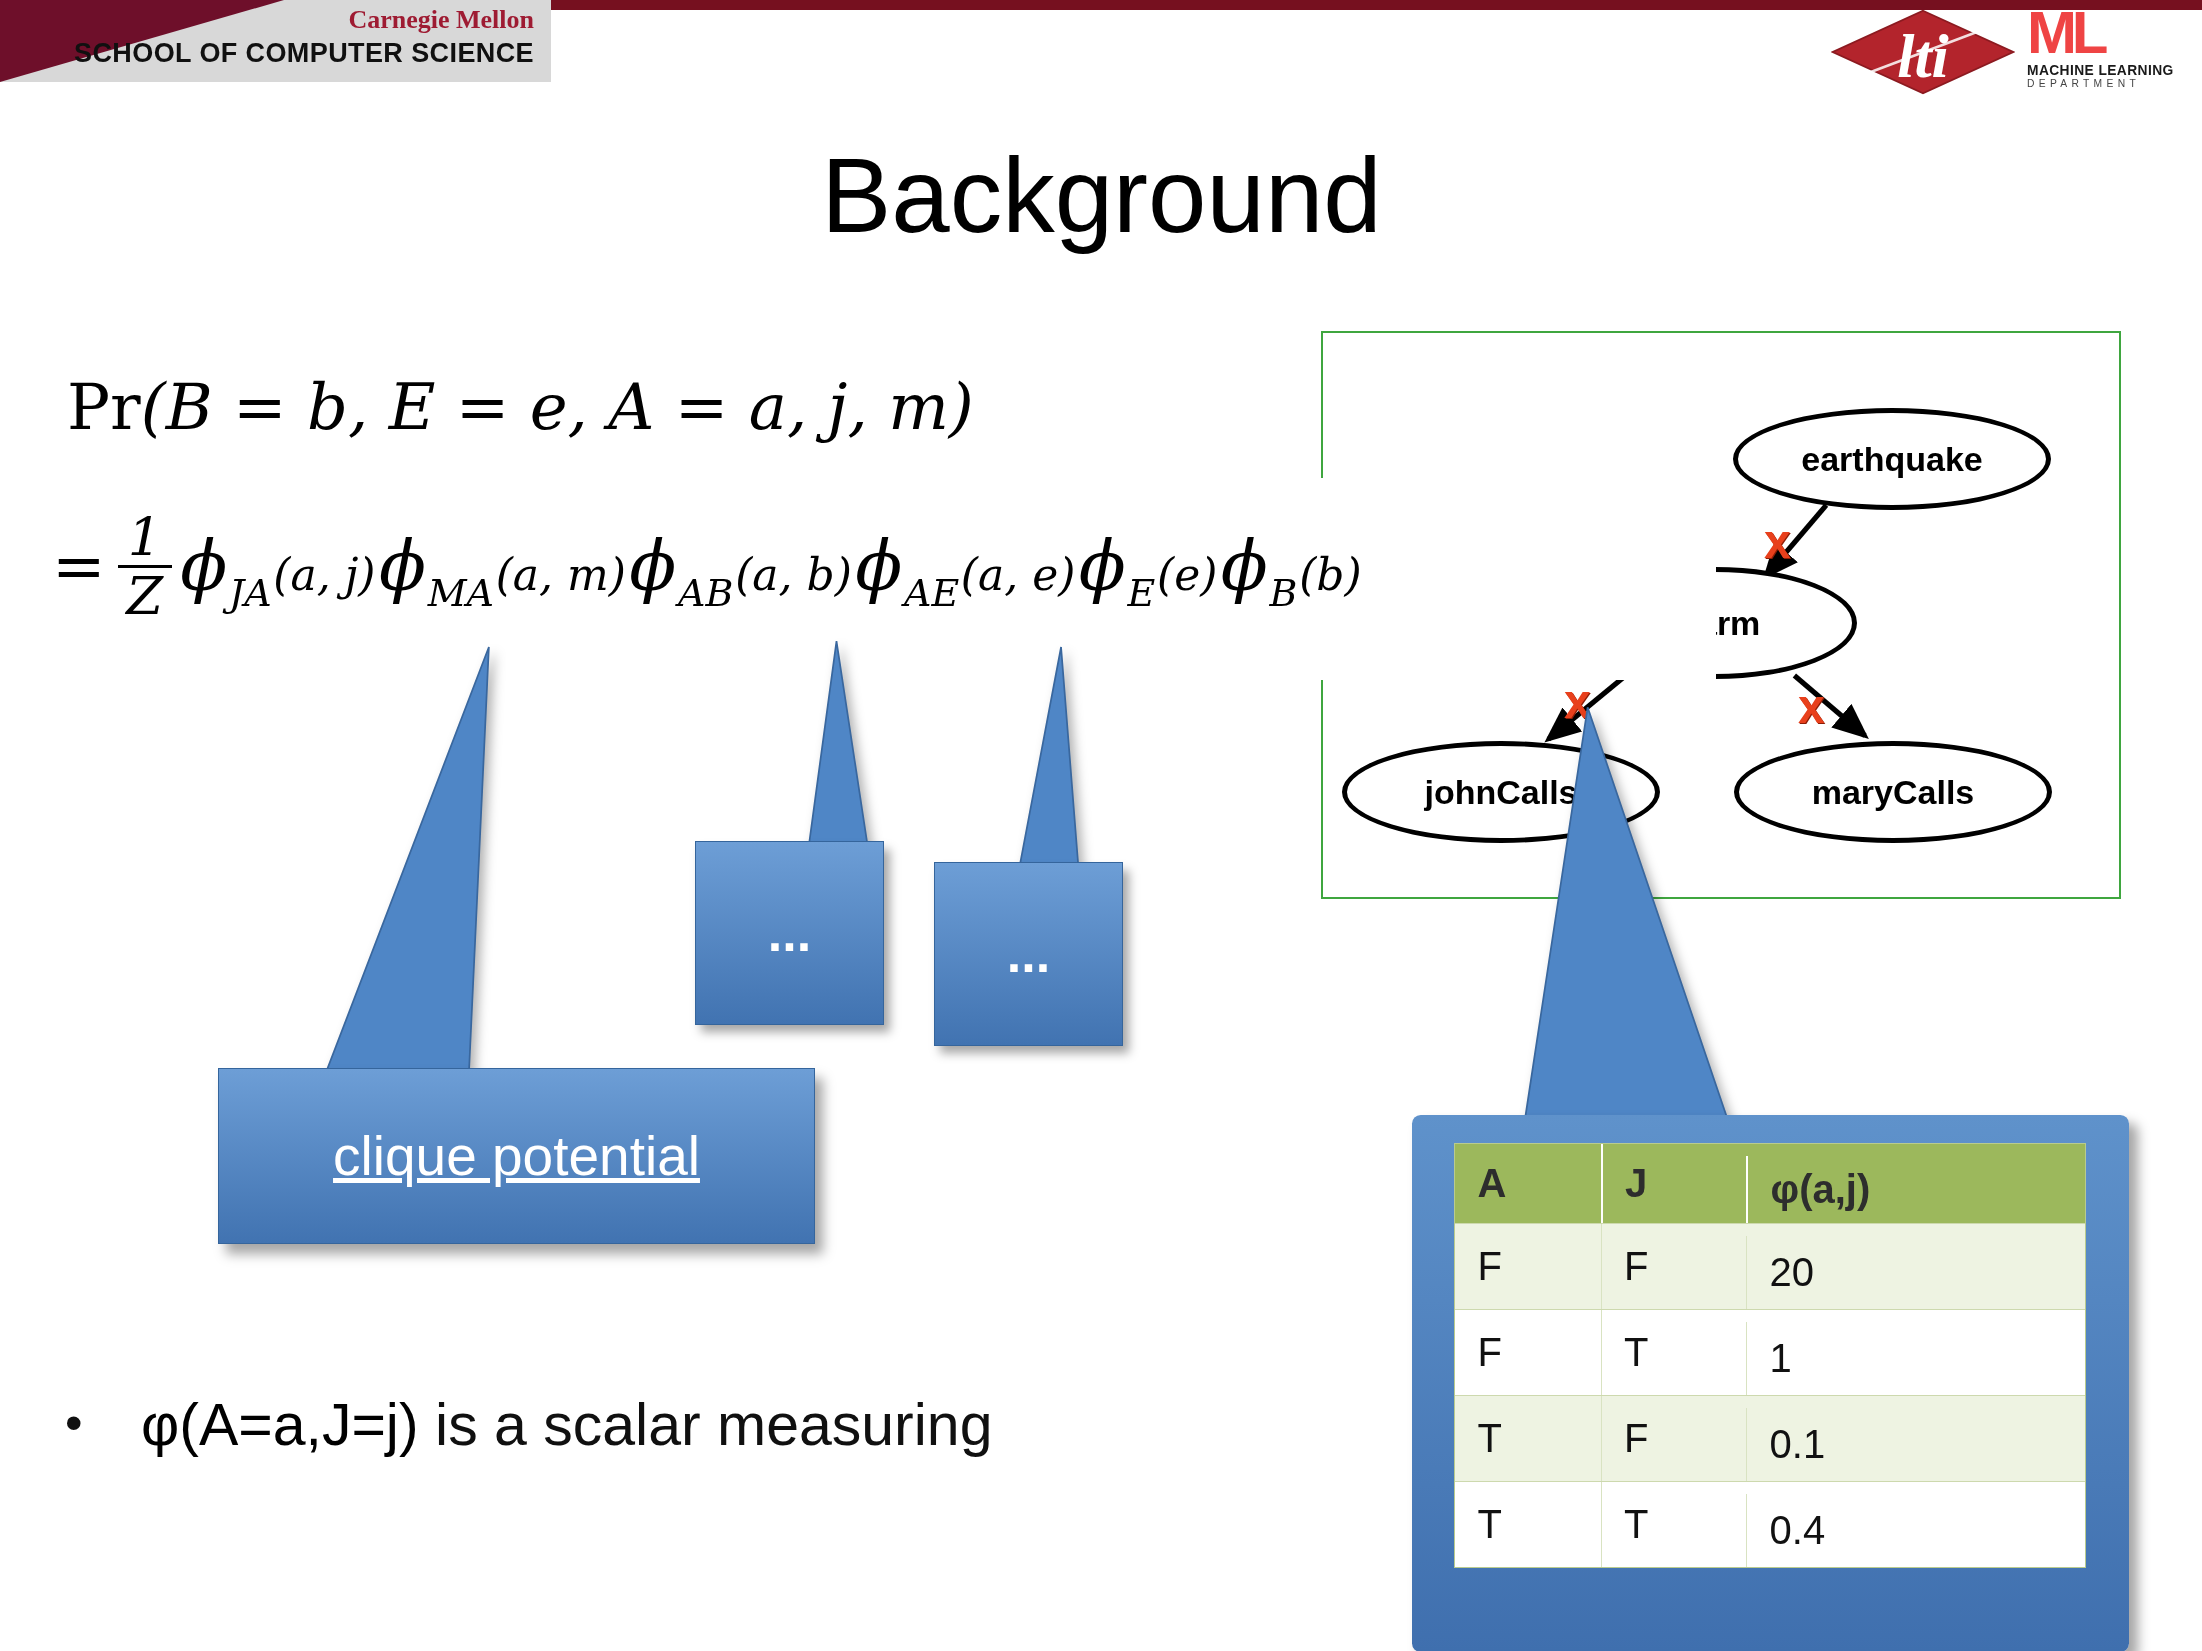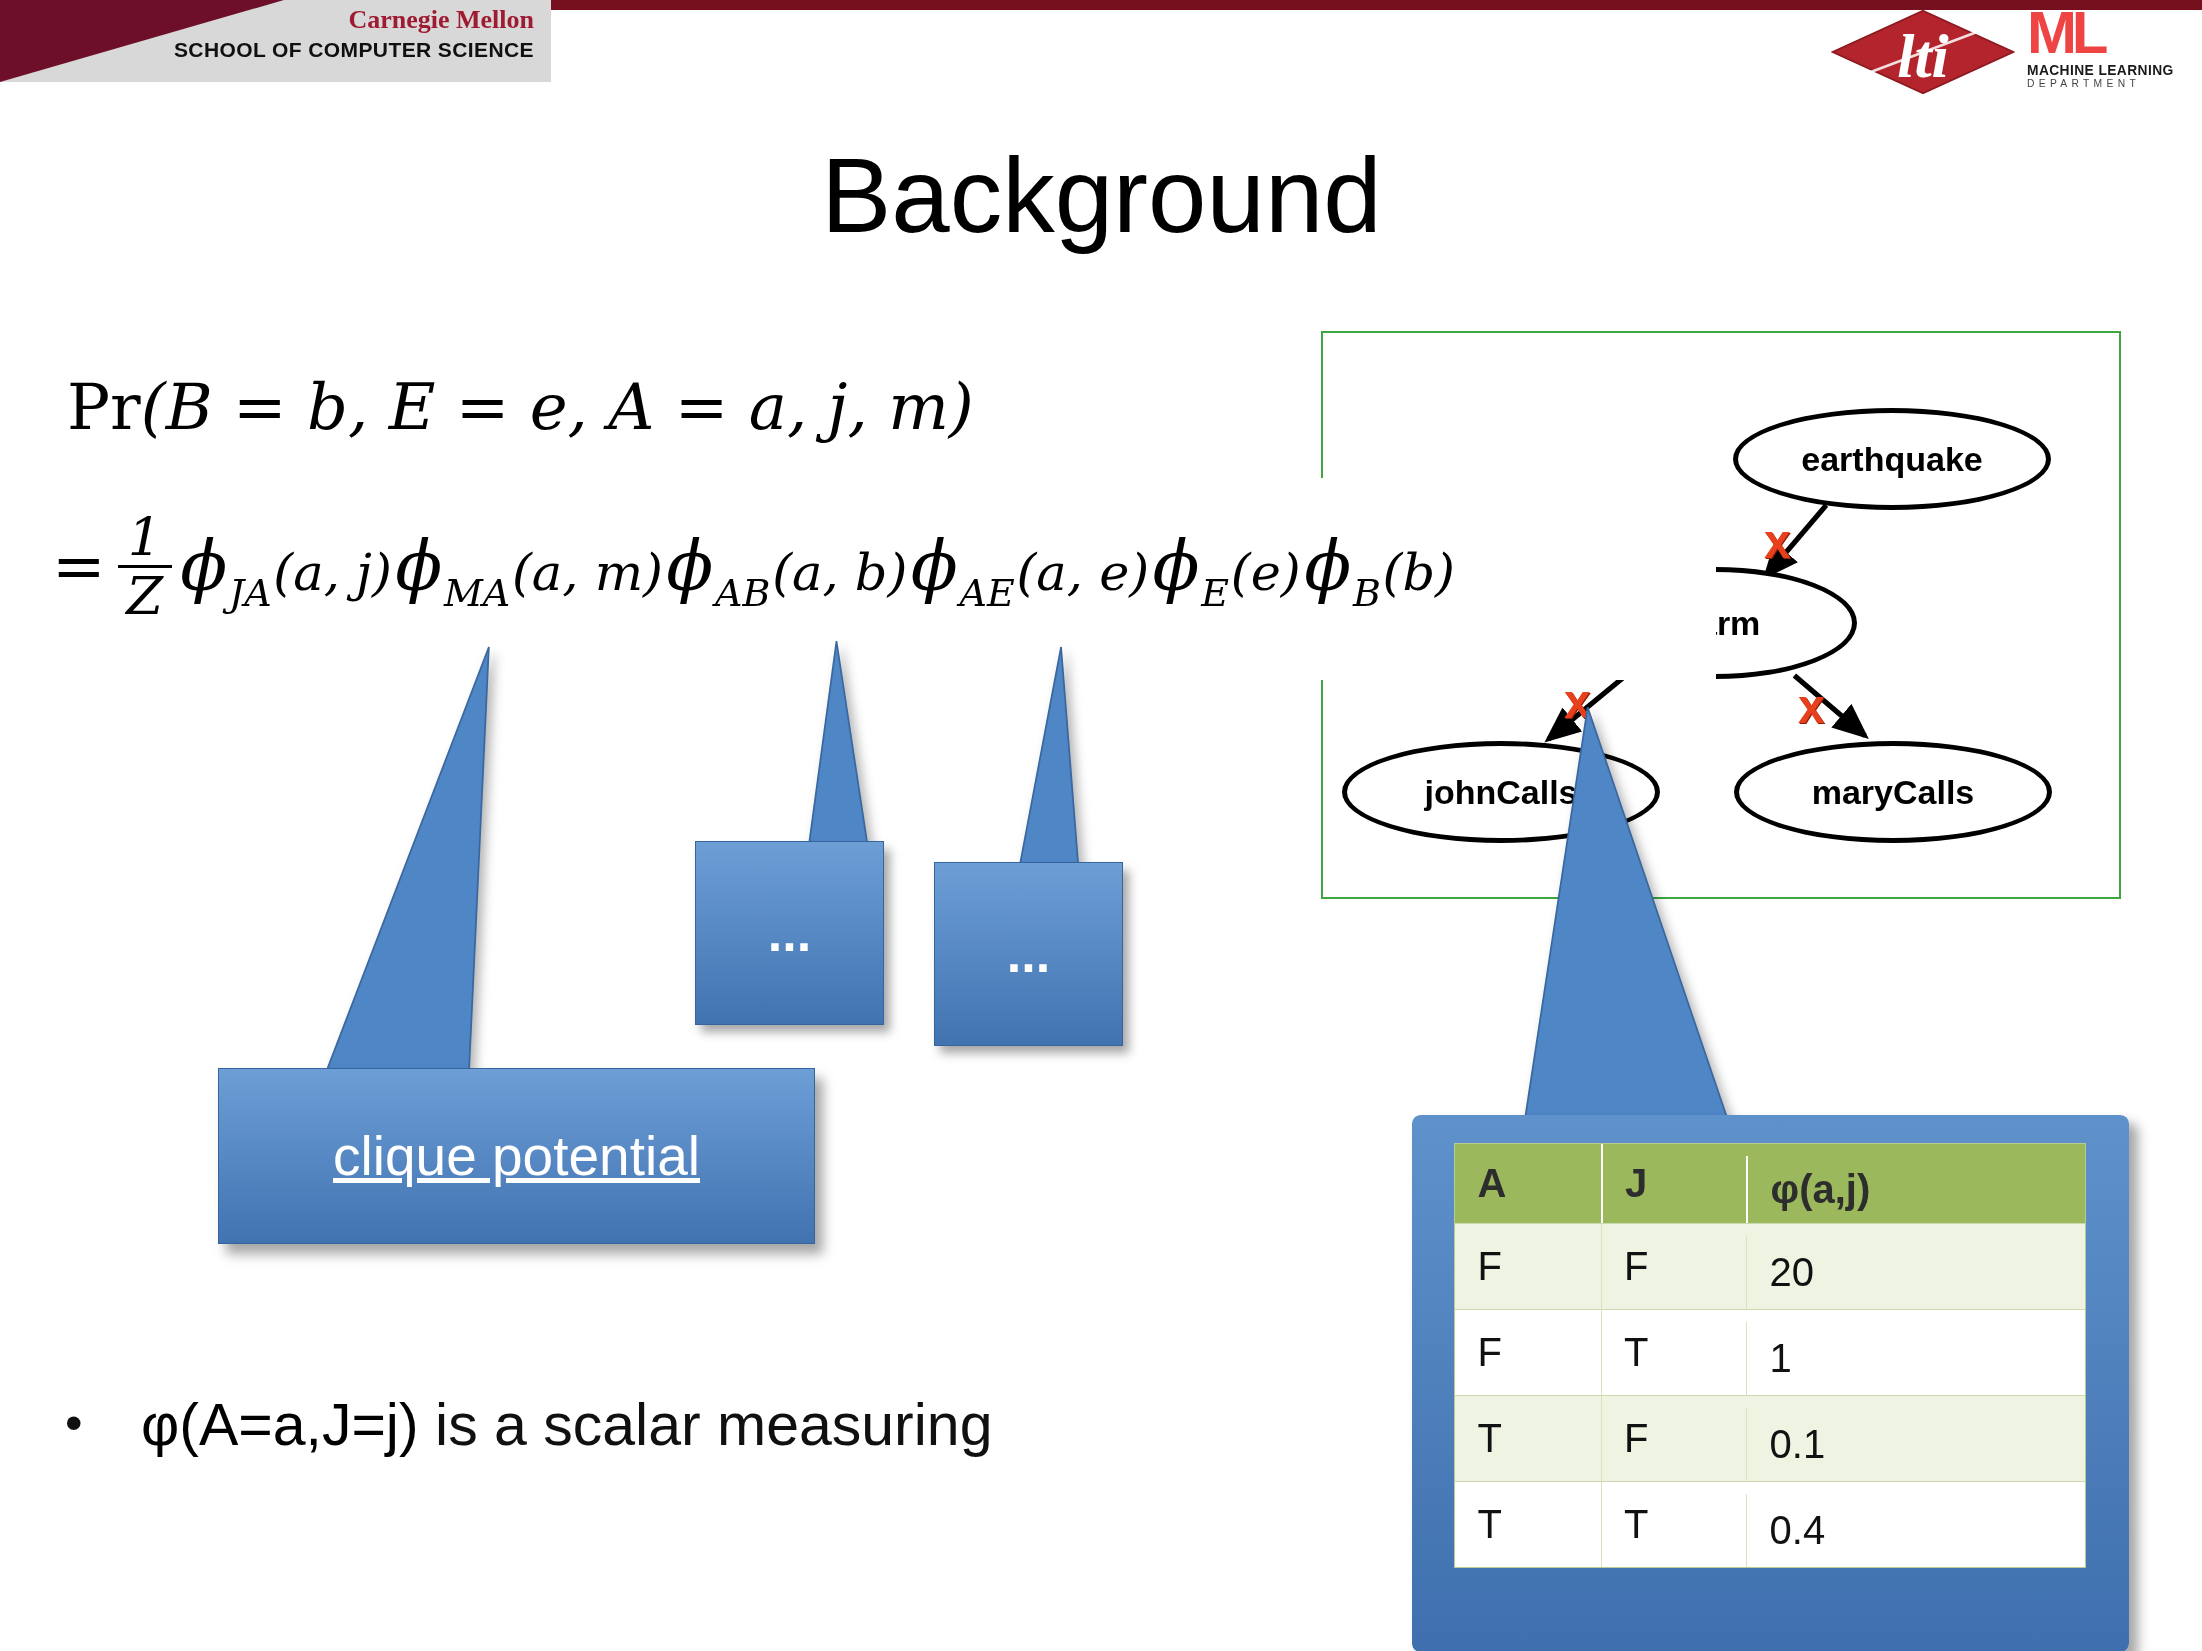--- a/index.html
+++ b/index.html
@@ -9,21 +9,21 @@
     font-family:"Liberation Sans", sans-serif; color:#111;
   }
 
   
   .top-bar { position:absolute; top:0; left:0; width:2203px; height:10.3px; background:#76101f; z-index:5; }
   .cmu-header { position:absolute; top:0; left:0; width:551px; height:82px; background:#d8d8d8; z-index:6; }
   .cmu-wedge { position:absolute; top:0; left:0; width:0; height:0;
     border-top:82px solid #6e0f2a; border-right:284px solid transparent; }
   .cmu-line1 { position:absolute; top:5.2px; right:17px; font-family:"Liberation Serif",serif;
     font-weight:bold; font-size:26px; color:#9e1b32; }
-  .cmu-line2 { position:absolute; top:38px; right:17px; font-weight:bold; font-size:21px;
+  .cmu-line2 { position:absolute; top:38px; right:17px; font-weight:bold; font-size:27px;
     letter-spacing:0.4px; color:#101010; }
 
   .lti-logo { position:absolute; top:8.6px; left:1831px; width:184px; height:86px; z-index:6; }
   .lti-text { position:absolute; top:12px; left:0; width:184px; height:62px; text-align:center;
     font-family:"Liberation Serif",serif; font-style:italic; font-weight:bold;
     font-size:62px; color:#ffffff; }
   .ml-logo { position:absolute; top:6.9px; left:2027px; width:172px; z-index:6; text-align:left; }
   .ml-letters { font-size:60px; line-height:0.85; font-weight:700; color:#ef4444; letter-spacing:-5.2px; }
   .ml-sub1 { margin-top:5.2px; font-size:13.8px; font-weight:bold; color:#1a1a1a; letter-spacing:0.4px; }
   .ml-sub2 { font-size:10.3px; color:#444; letter-spacing:4.3px; }
@@ -57,21 +57,21 @@
   .formula-line1 .var { font-style:italic; }
   .formula-line2 { position:absolute; left:52px; top:509px; z-index:3; display:flex;
     align-items:center; white-space:nowrap; font-family:"DejaVu Serif",serif; color:#000; }
   .eq { font-size:64px; margin-right:12px; }
   .frac { display:inline-flex; flex-direction:column; align-items:center; margin-right:8.6px; }
   .frac .num, .frac .den { font-style:italic; font-size:53px; line-height:1.05; padding:0 8.6px; }
   .frac .bar { width:100%; height:0; border-top:3.4px solid #000; }
   .term { display:inline-flex; align-items:baseline; margin-right:3.4px; }
   .term .phi { font-style:italic; font-size:69px; }
   .term sub { font-style:italic; font-size:38px; line-height:1; position:relative; top:15.5px; margin:0 1.7px 0 1.7px; }
-  .term .args { font-style:italic; font-size:51px; }
+  .term .args { font-style:italic; font-size:44px; }
 
   
   svg.callout-tris { position:absolute; left:0; top:0; z-index:3;
     filter:drop-shadow(5.2px 6px 5.2px rgba(0,0,0,0.30)); }
   .clique-rect { position:absolute; left:218px; top:1068px; width:597px; height:176px; z-index:3;
     background:linear-gradient(180deg,#6d9ed6,#4173b1); border:1.7px solid #35659c;
     box-shadow:7.7px 9.5px 11.2px rgba(0,0,0,0.35);
     display:flex; align-items:center; justify-content:center;
     color:#fff; font-size:55px; text-decoration:underline; }
   .dots-square { position:absolute; width:189px; height:184px; z-index:3;

